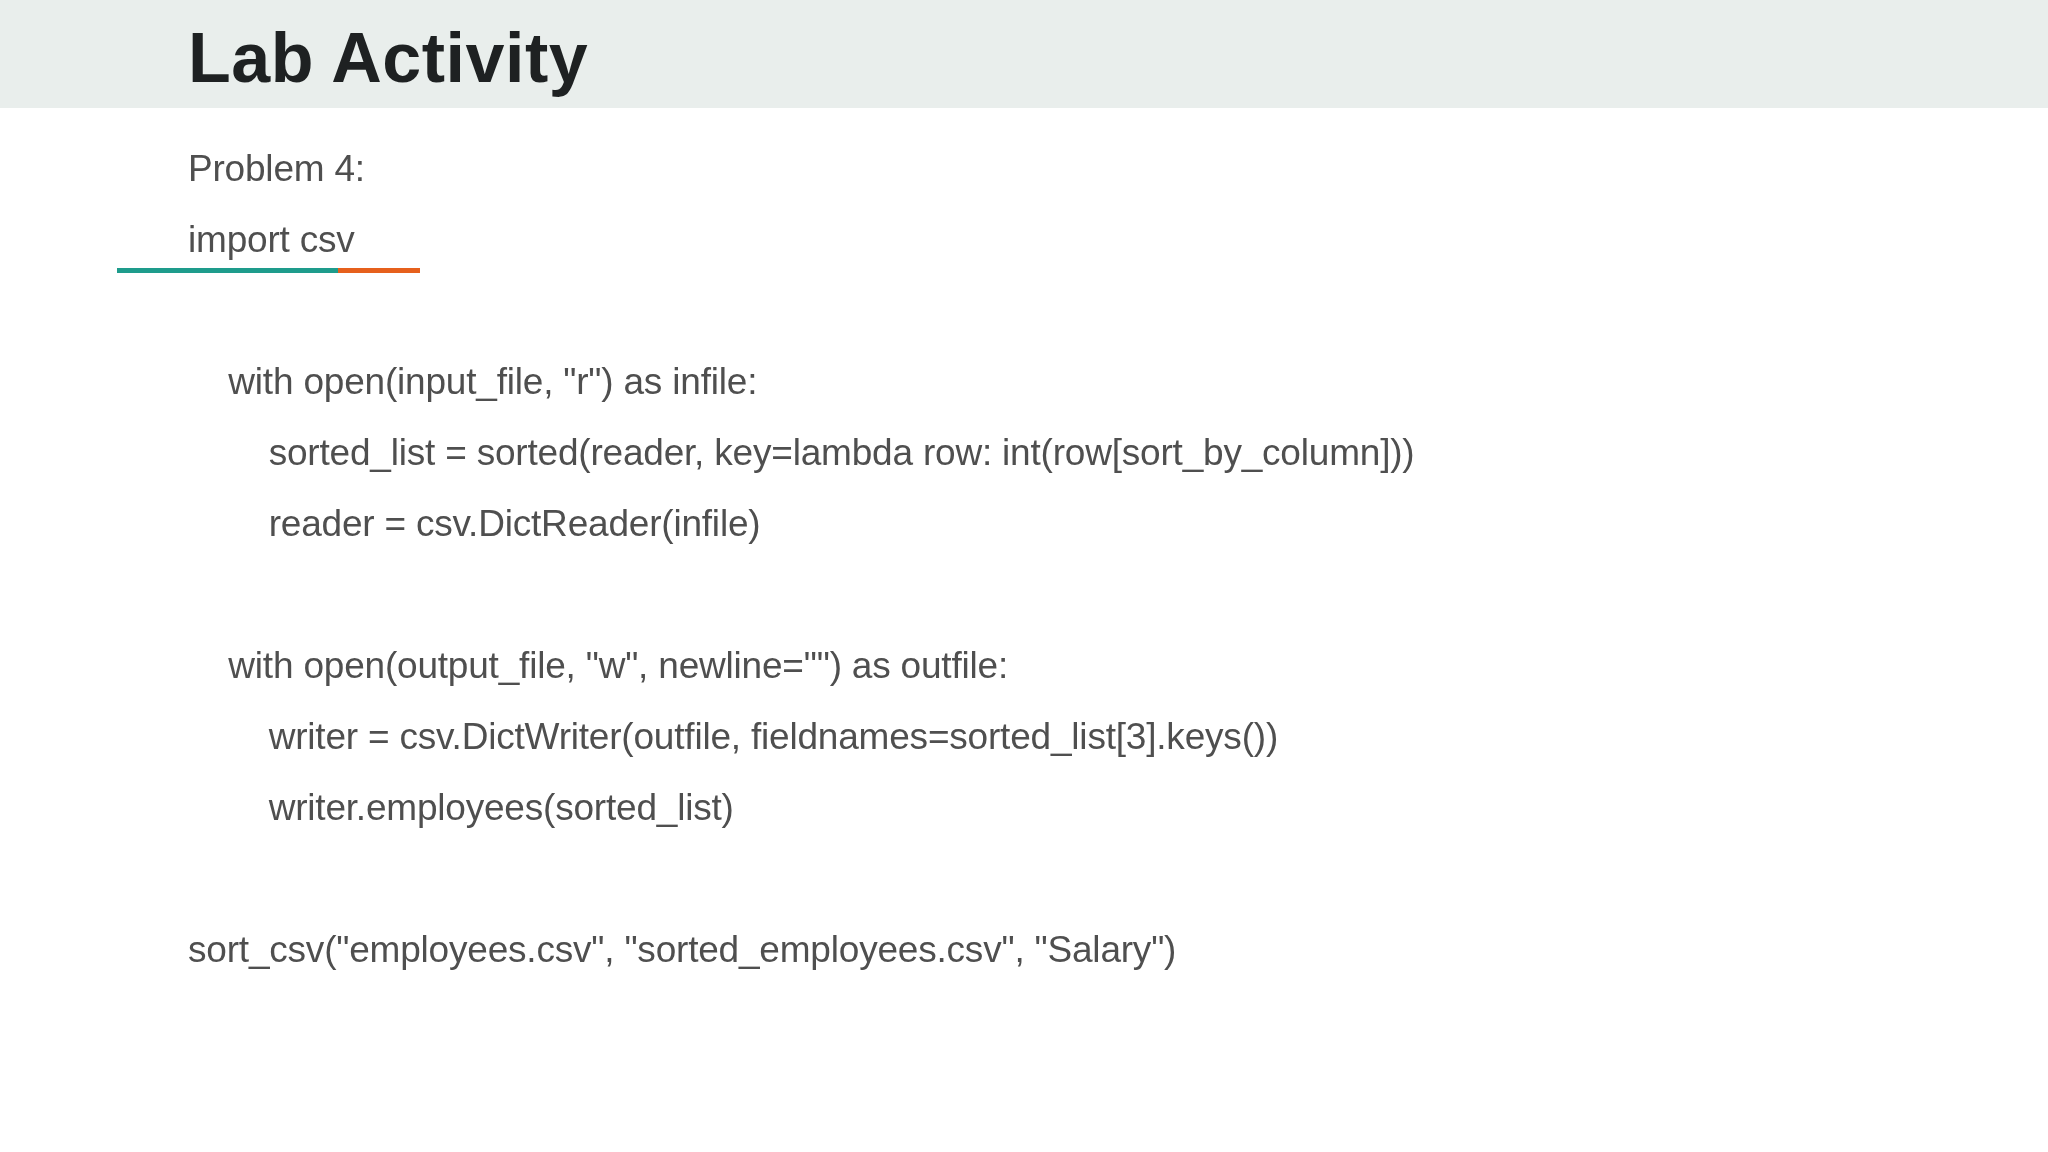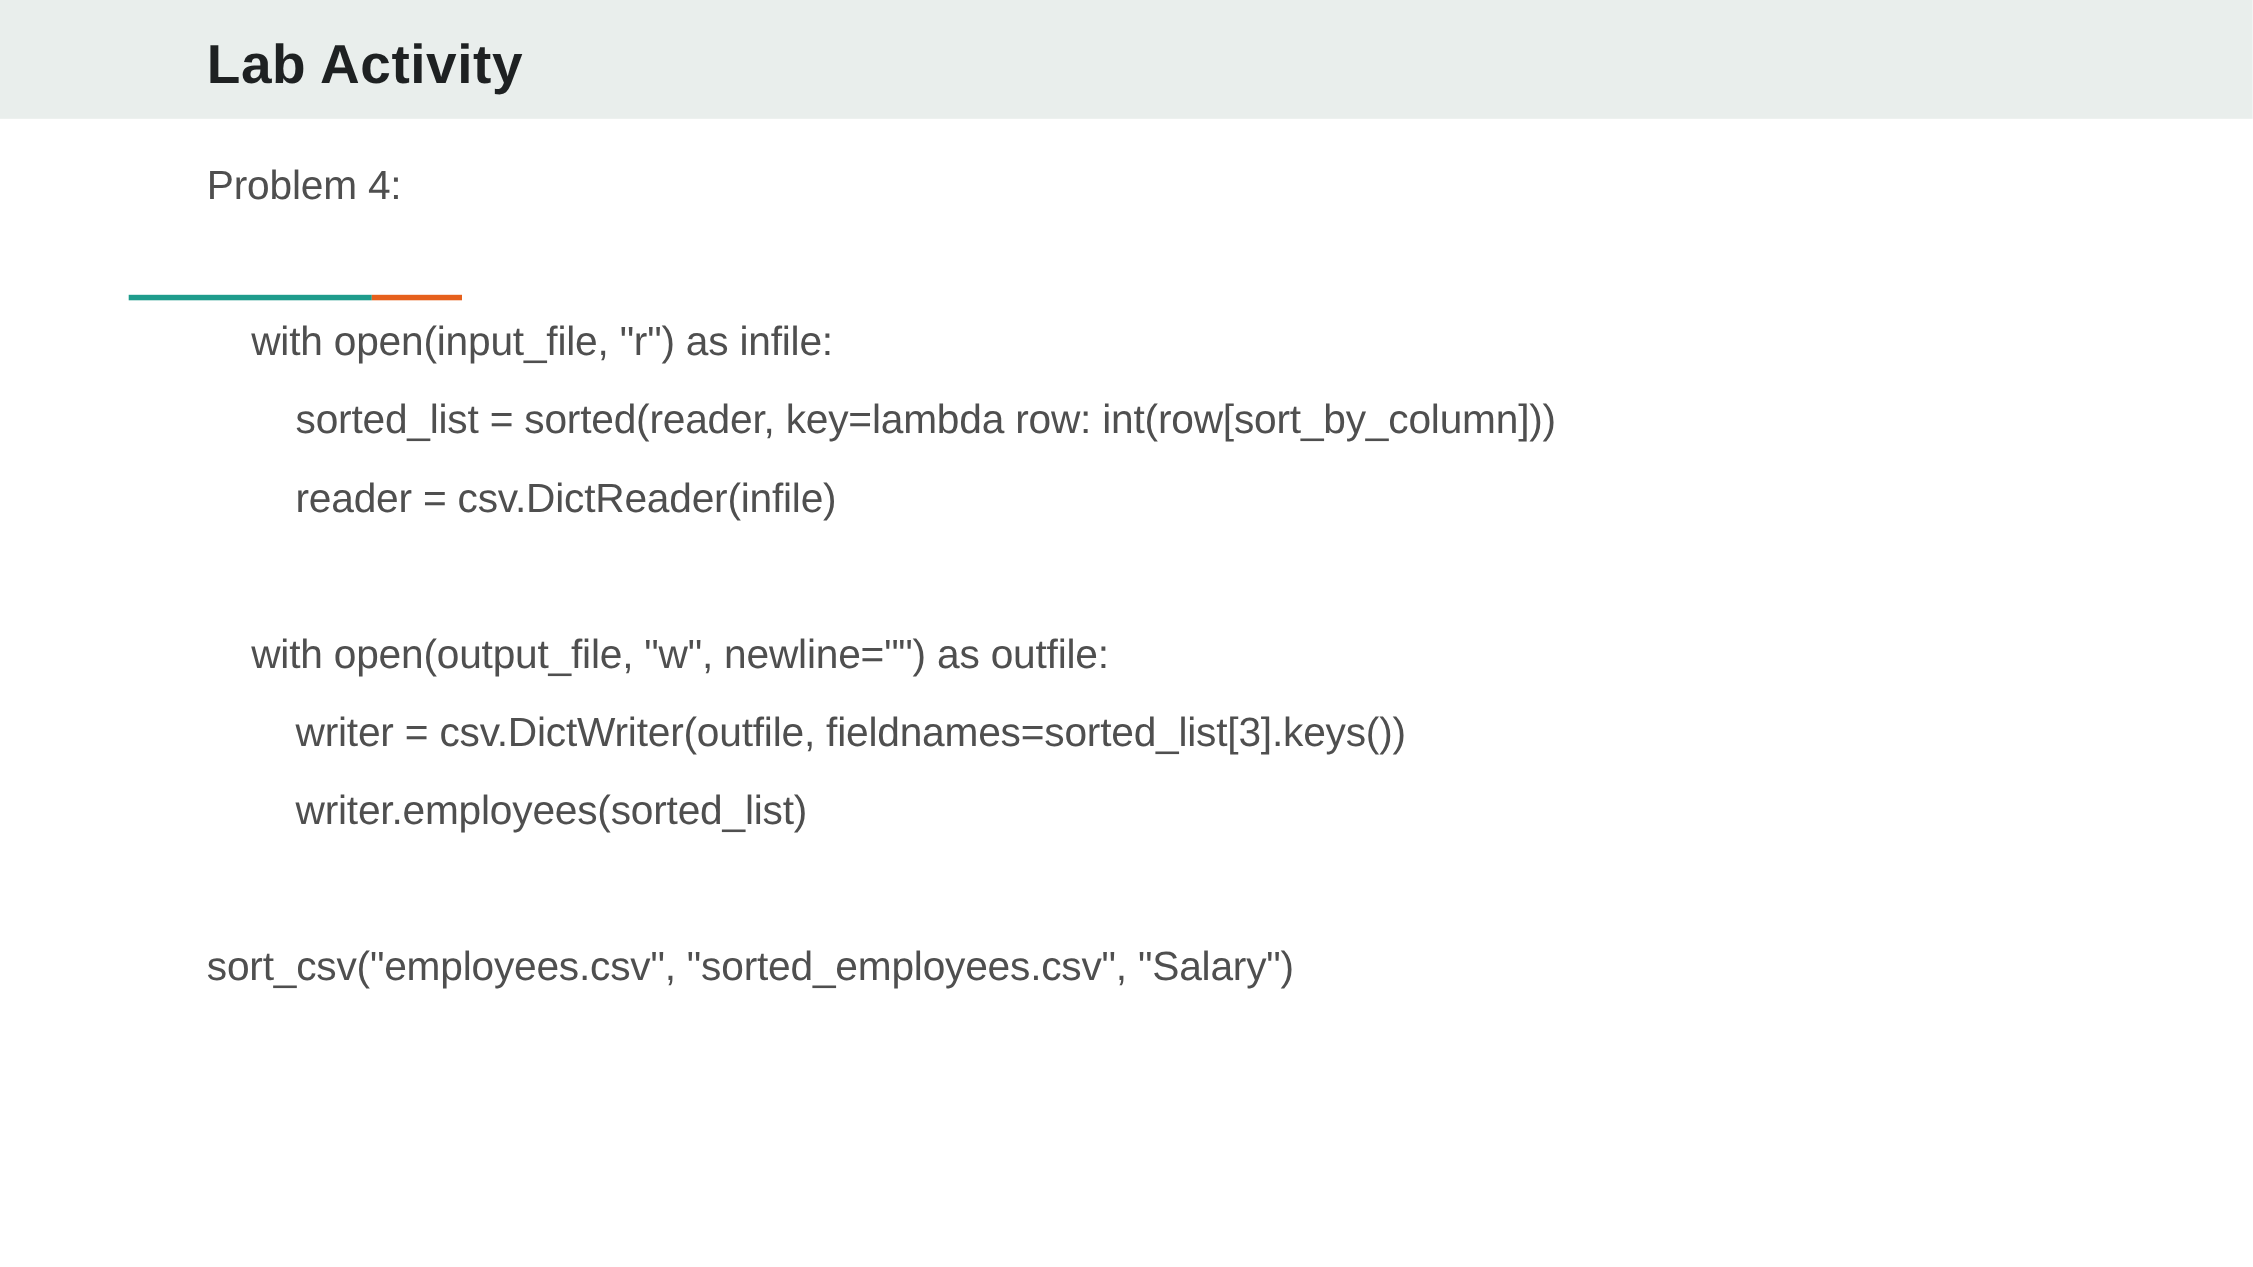--- a/index.html
+++ b/index.html
@@ -19,21 +19,21 @@
   .header {
     height: 108px;
     background: var(--header-bg);
     display: flex;
     align-items: center;
     padding-left: 188px;
     padding-top: 8px;
     box-sizing: border-box;
   }
   .title {
-    font-size: 50px;
+    font-size: 70px;
     font-weight: bold;
     color: var(--title-color);
     margin: 0;
     letter-spacing: 0.5px;
   }
   .content {
     padding: 25px 0 0 188px;
     color: var(--text-color);
     font-size: 37px;
     letter-spacing: -0.2px;
@@ -56,20 +56,21 @@
 </style>
 </head>
 <body style="--header-bg: #E9EEEC; --title-color: #1E2122; --text-color: #4F4F4F; --teal: #1E9C8C; --orange: #E6601C;">
 
 <div class="header">
   <div class="title">Lab Activity</div>
 </div>
 
 <div class="content">
   <div class="line">Problem 4:</div>
+  <div class="line">import csv</div>
   <div class="line"></div>
   <div id="code-block">
       <div class="line">    with open(input_file, "r") as infile:</div>
       <div class="line">        sorted_list = sorted(reader, key=lambda row: int(row[sort_by_column]))</div>
       <div class="line">        reader = csv.DictReader(infile)</div>
       <div class="line"></div>
       <div class="line">    with open(output_file, "w", newline="") as outfile:</div>
       <div class="line">        writer = csv.DictWriter(outfile, fieldnames=sorted_list[3].keys())</div>
       <div class="line">        writer.employees(sorted_list)</div>
       <div class="line"></div>

